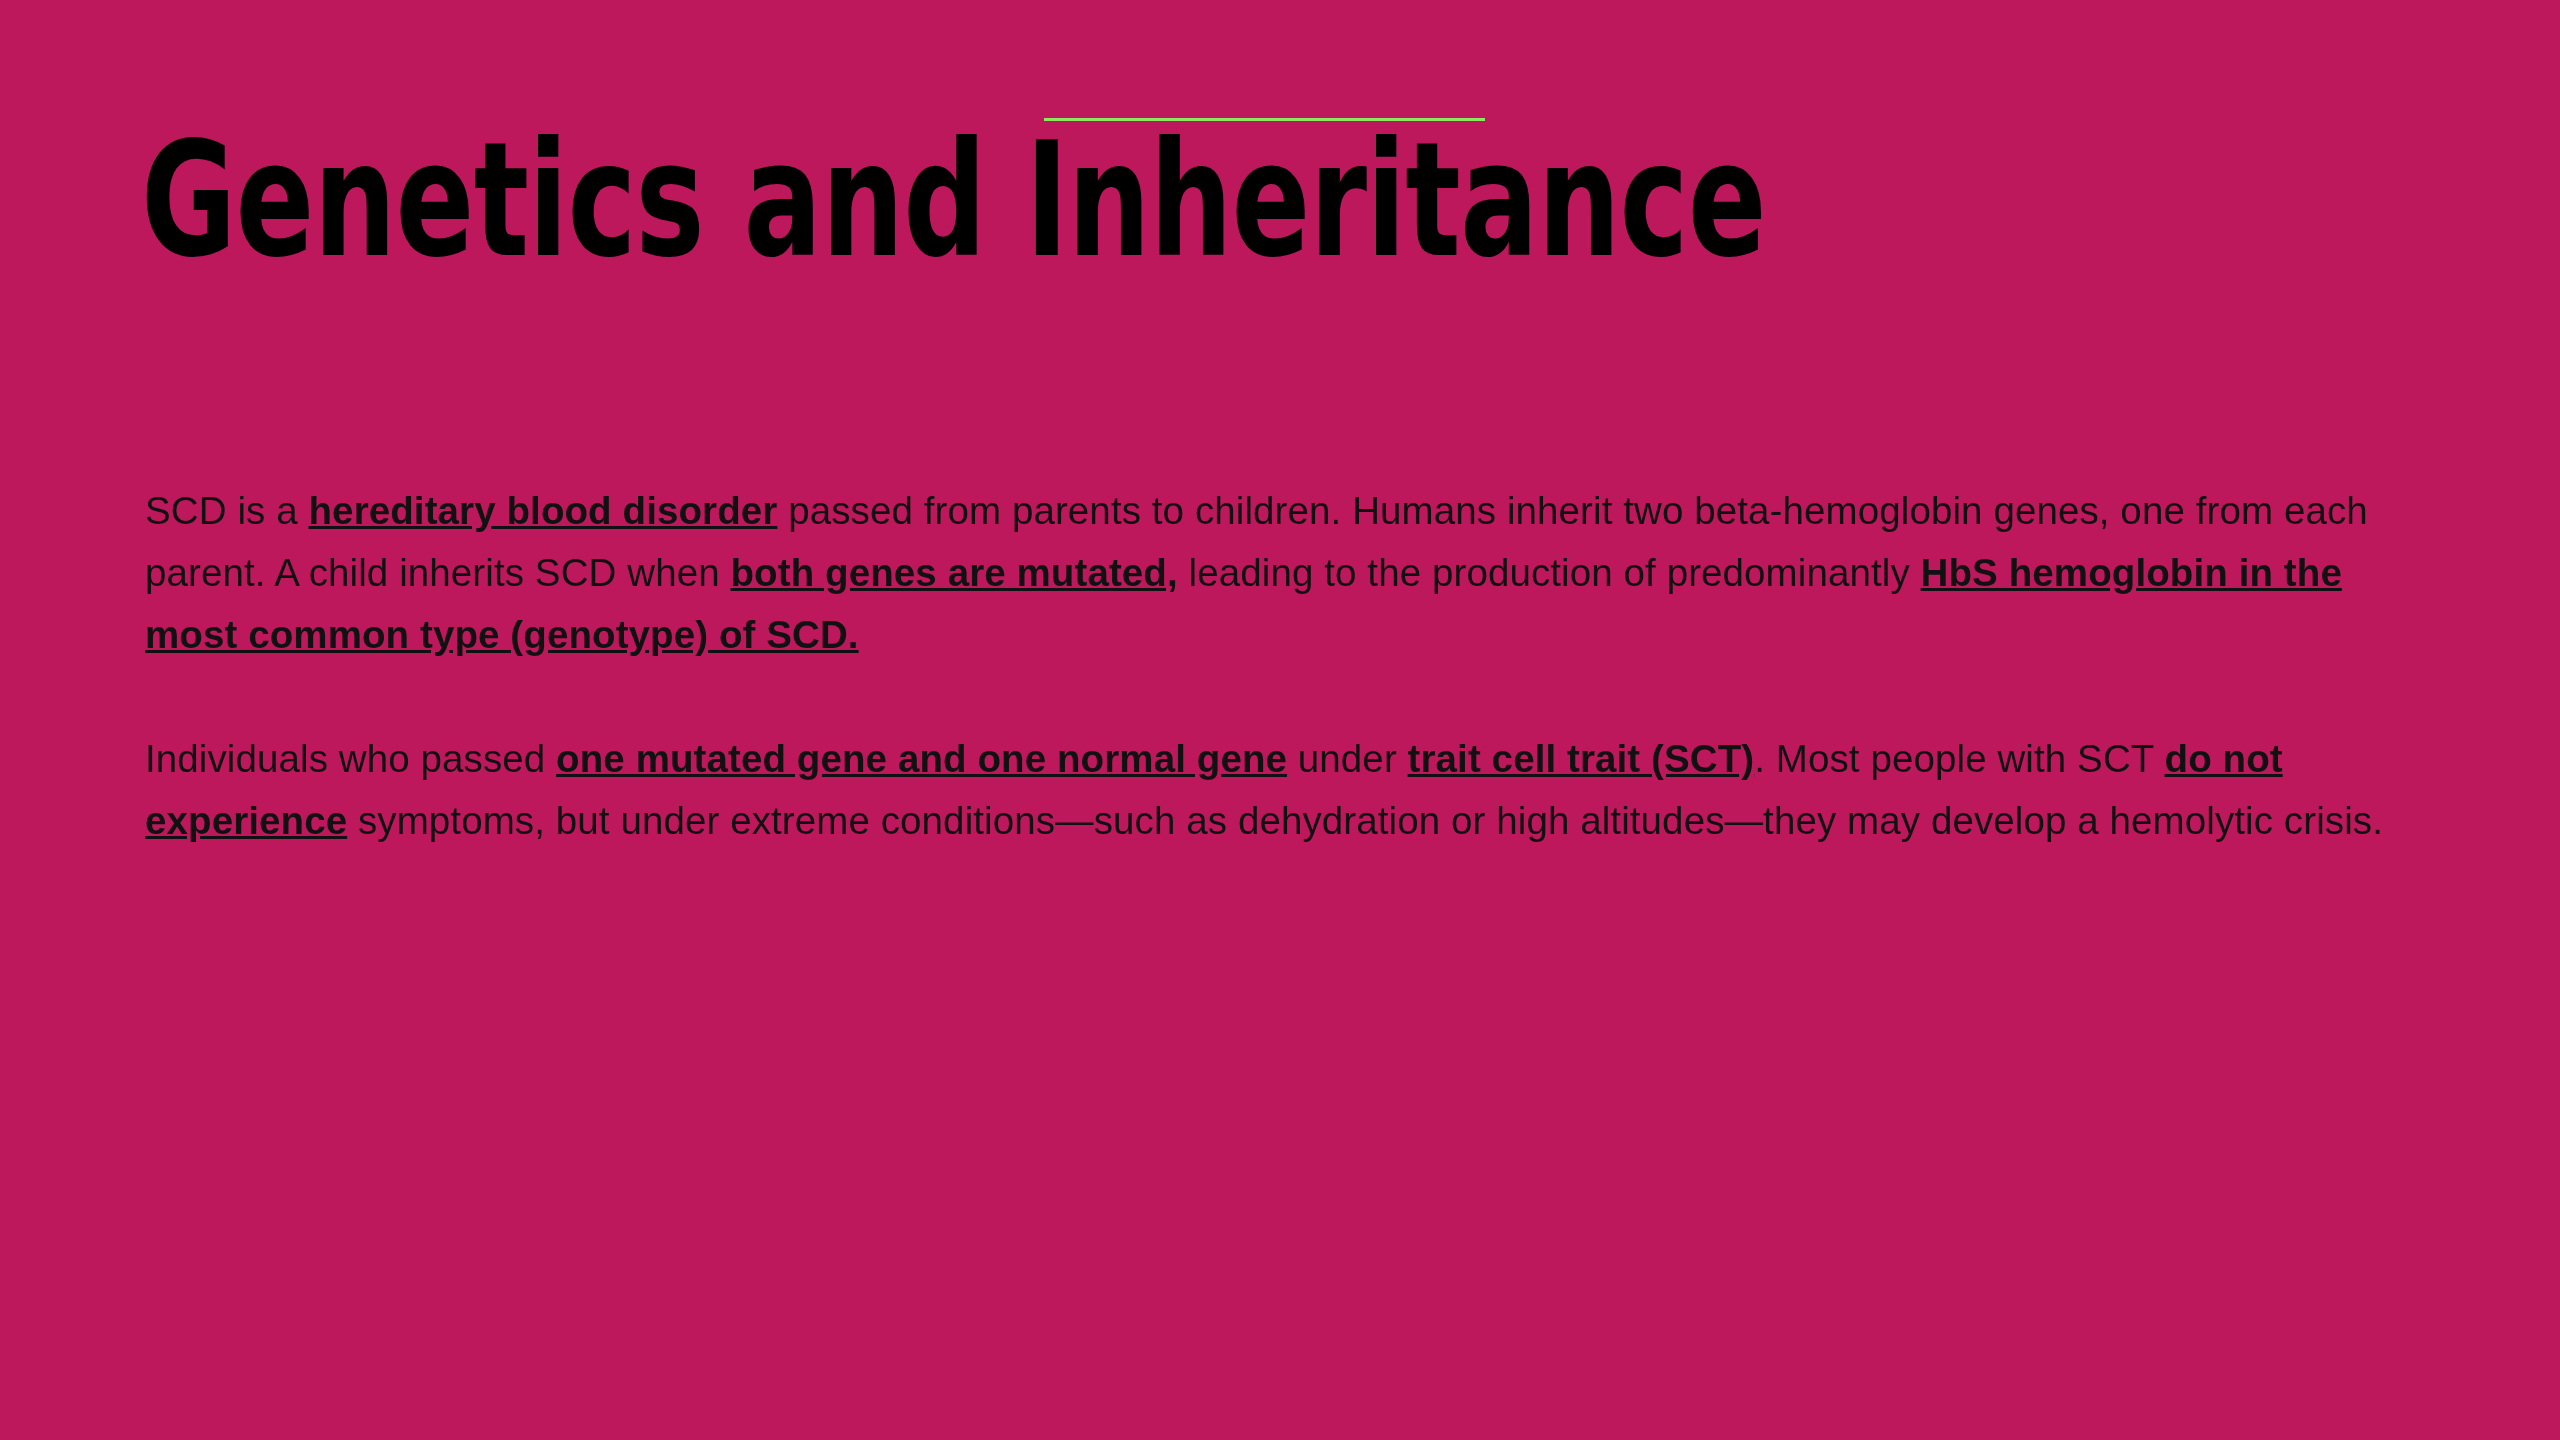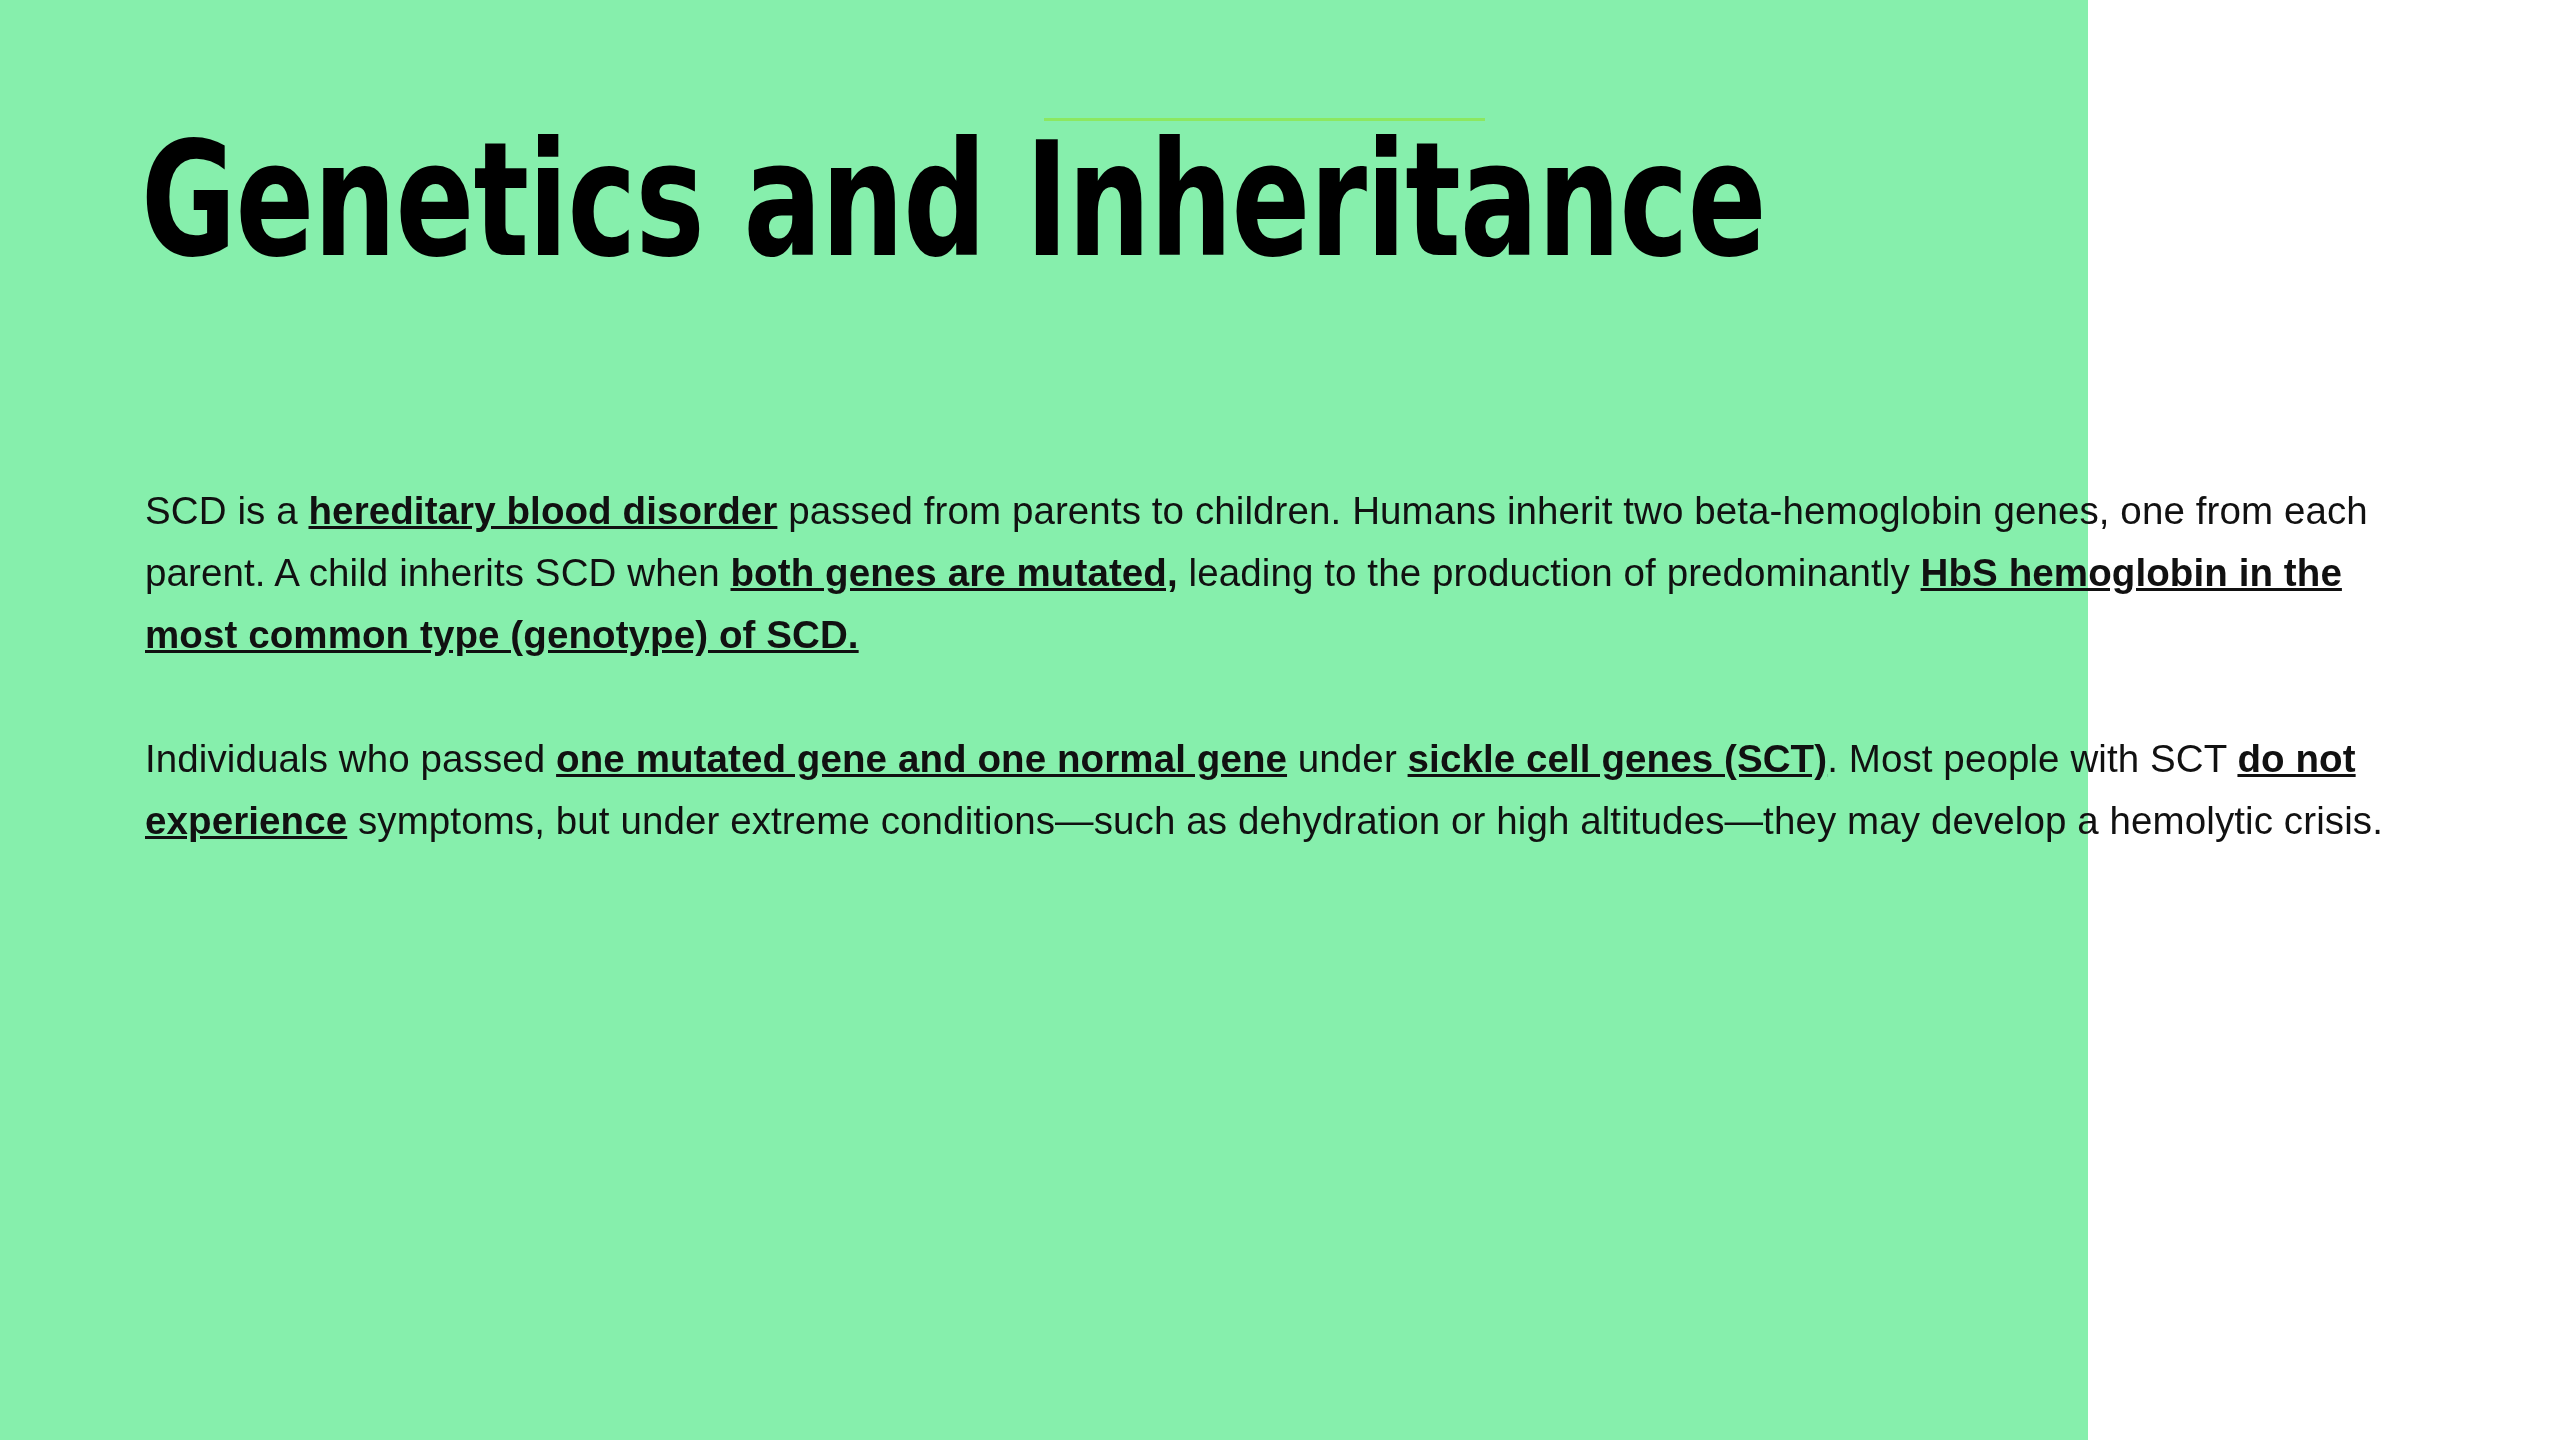--- a/index.html
+++ b/index.html
@@ -10,23 +10,23 @@
   body {
     width: 2560px;
     height: 1440px;
     overflow: hidden;
     font-family: "Liberation Sans", sans-serif;
     -webkit-font-smoothing: antialiased;
   }
 
   .slide {
     position: relative;
-    width: 2088px;
+    width: 2560px;
     height: 1440px;
-    background: #86efac;
+    background: #be185d;
   }
 
   
   .accent-rule {
     position: absolute;
     left: 1044px;
     top: 118px;
     width: 441px;
     height: 3px;
     background: #8ce860;
@@ -78,16 +78,16 @@
 <body style="background: rgb(255, 255, 255);">
 
 <div class="slide">
 
   <div class="accent-rule" style="background: rgb(140, 232, 96);"></div>
 
   <h1 class="slide-title" style="color: rgb(0, 0, 0);">Genetics and Inheritance</h1>
 
   <div class="body-copy" style="color: rgb(17, 17, 17);">
     <p><span>SCD is a </span><b>hereditary blood disorder</b><span> passed from parents to children. Humans inherit two beta-hemoglobin genes, one from each parent. A child inherits SCD when </span><b>both genes are mutated,</b><span> leading to the production of predominantly </span><b>HbS hemoglobin in the most common type (genotype) of SCD.</b></p>
-    <p><span>Individuals who passed </span><b>one mutated gene and one normal gene</b><span> under </span><b>sickle cell genes (SCT)</b><span>. Most people with SCT </span><b>do not experience</b><span> symptoms, but under extreme conditions—such as dehydration or high altitudes—they may develop a hemolytic crisis.</span></p>
+    <p><span>Individuals who passed </span><b>one mutated gene and one normal gene</b><span> under </span><b>trait cell trait (SCT)</b><span>. Most people with SCT </span><b>do not experience</b><span> symptoms, but under extreme conditions—such as dehydration or high altitudes—they may develop a hemolytic crisis.</span></p>
   </div>
 
 </div>
 
 </body></html>

